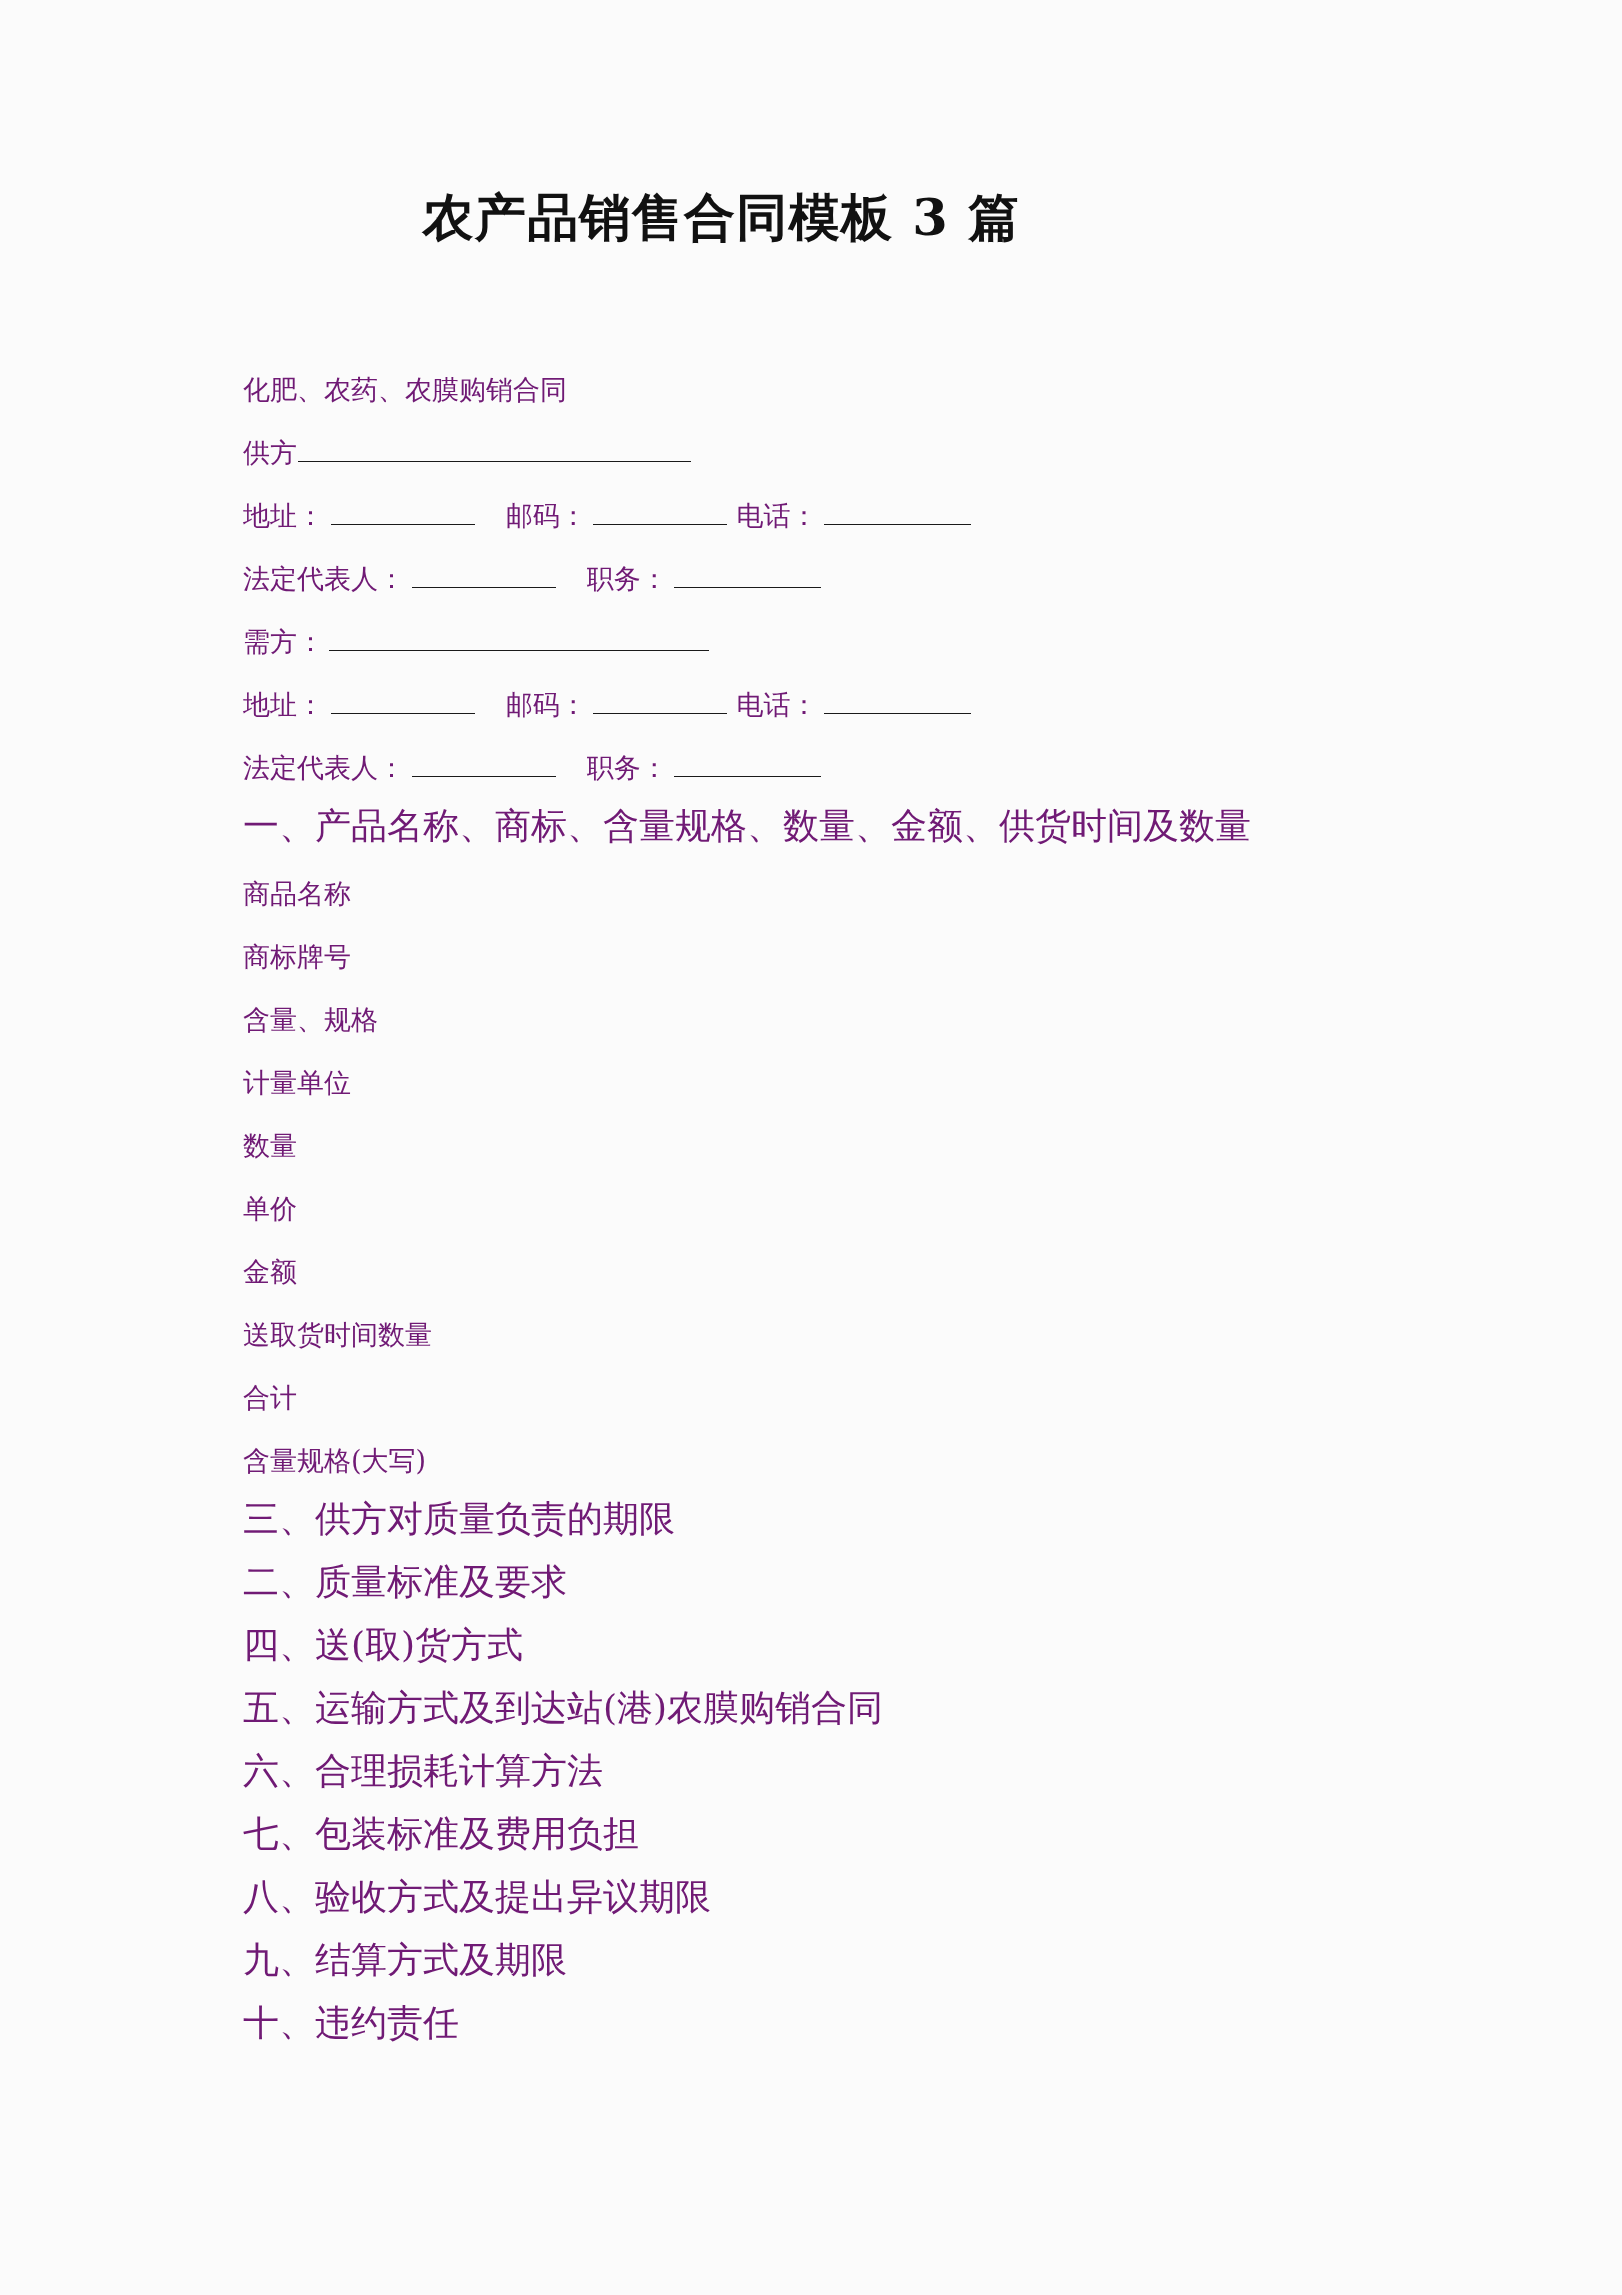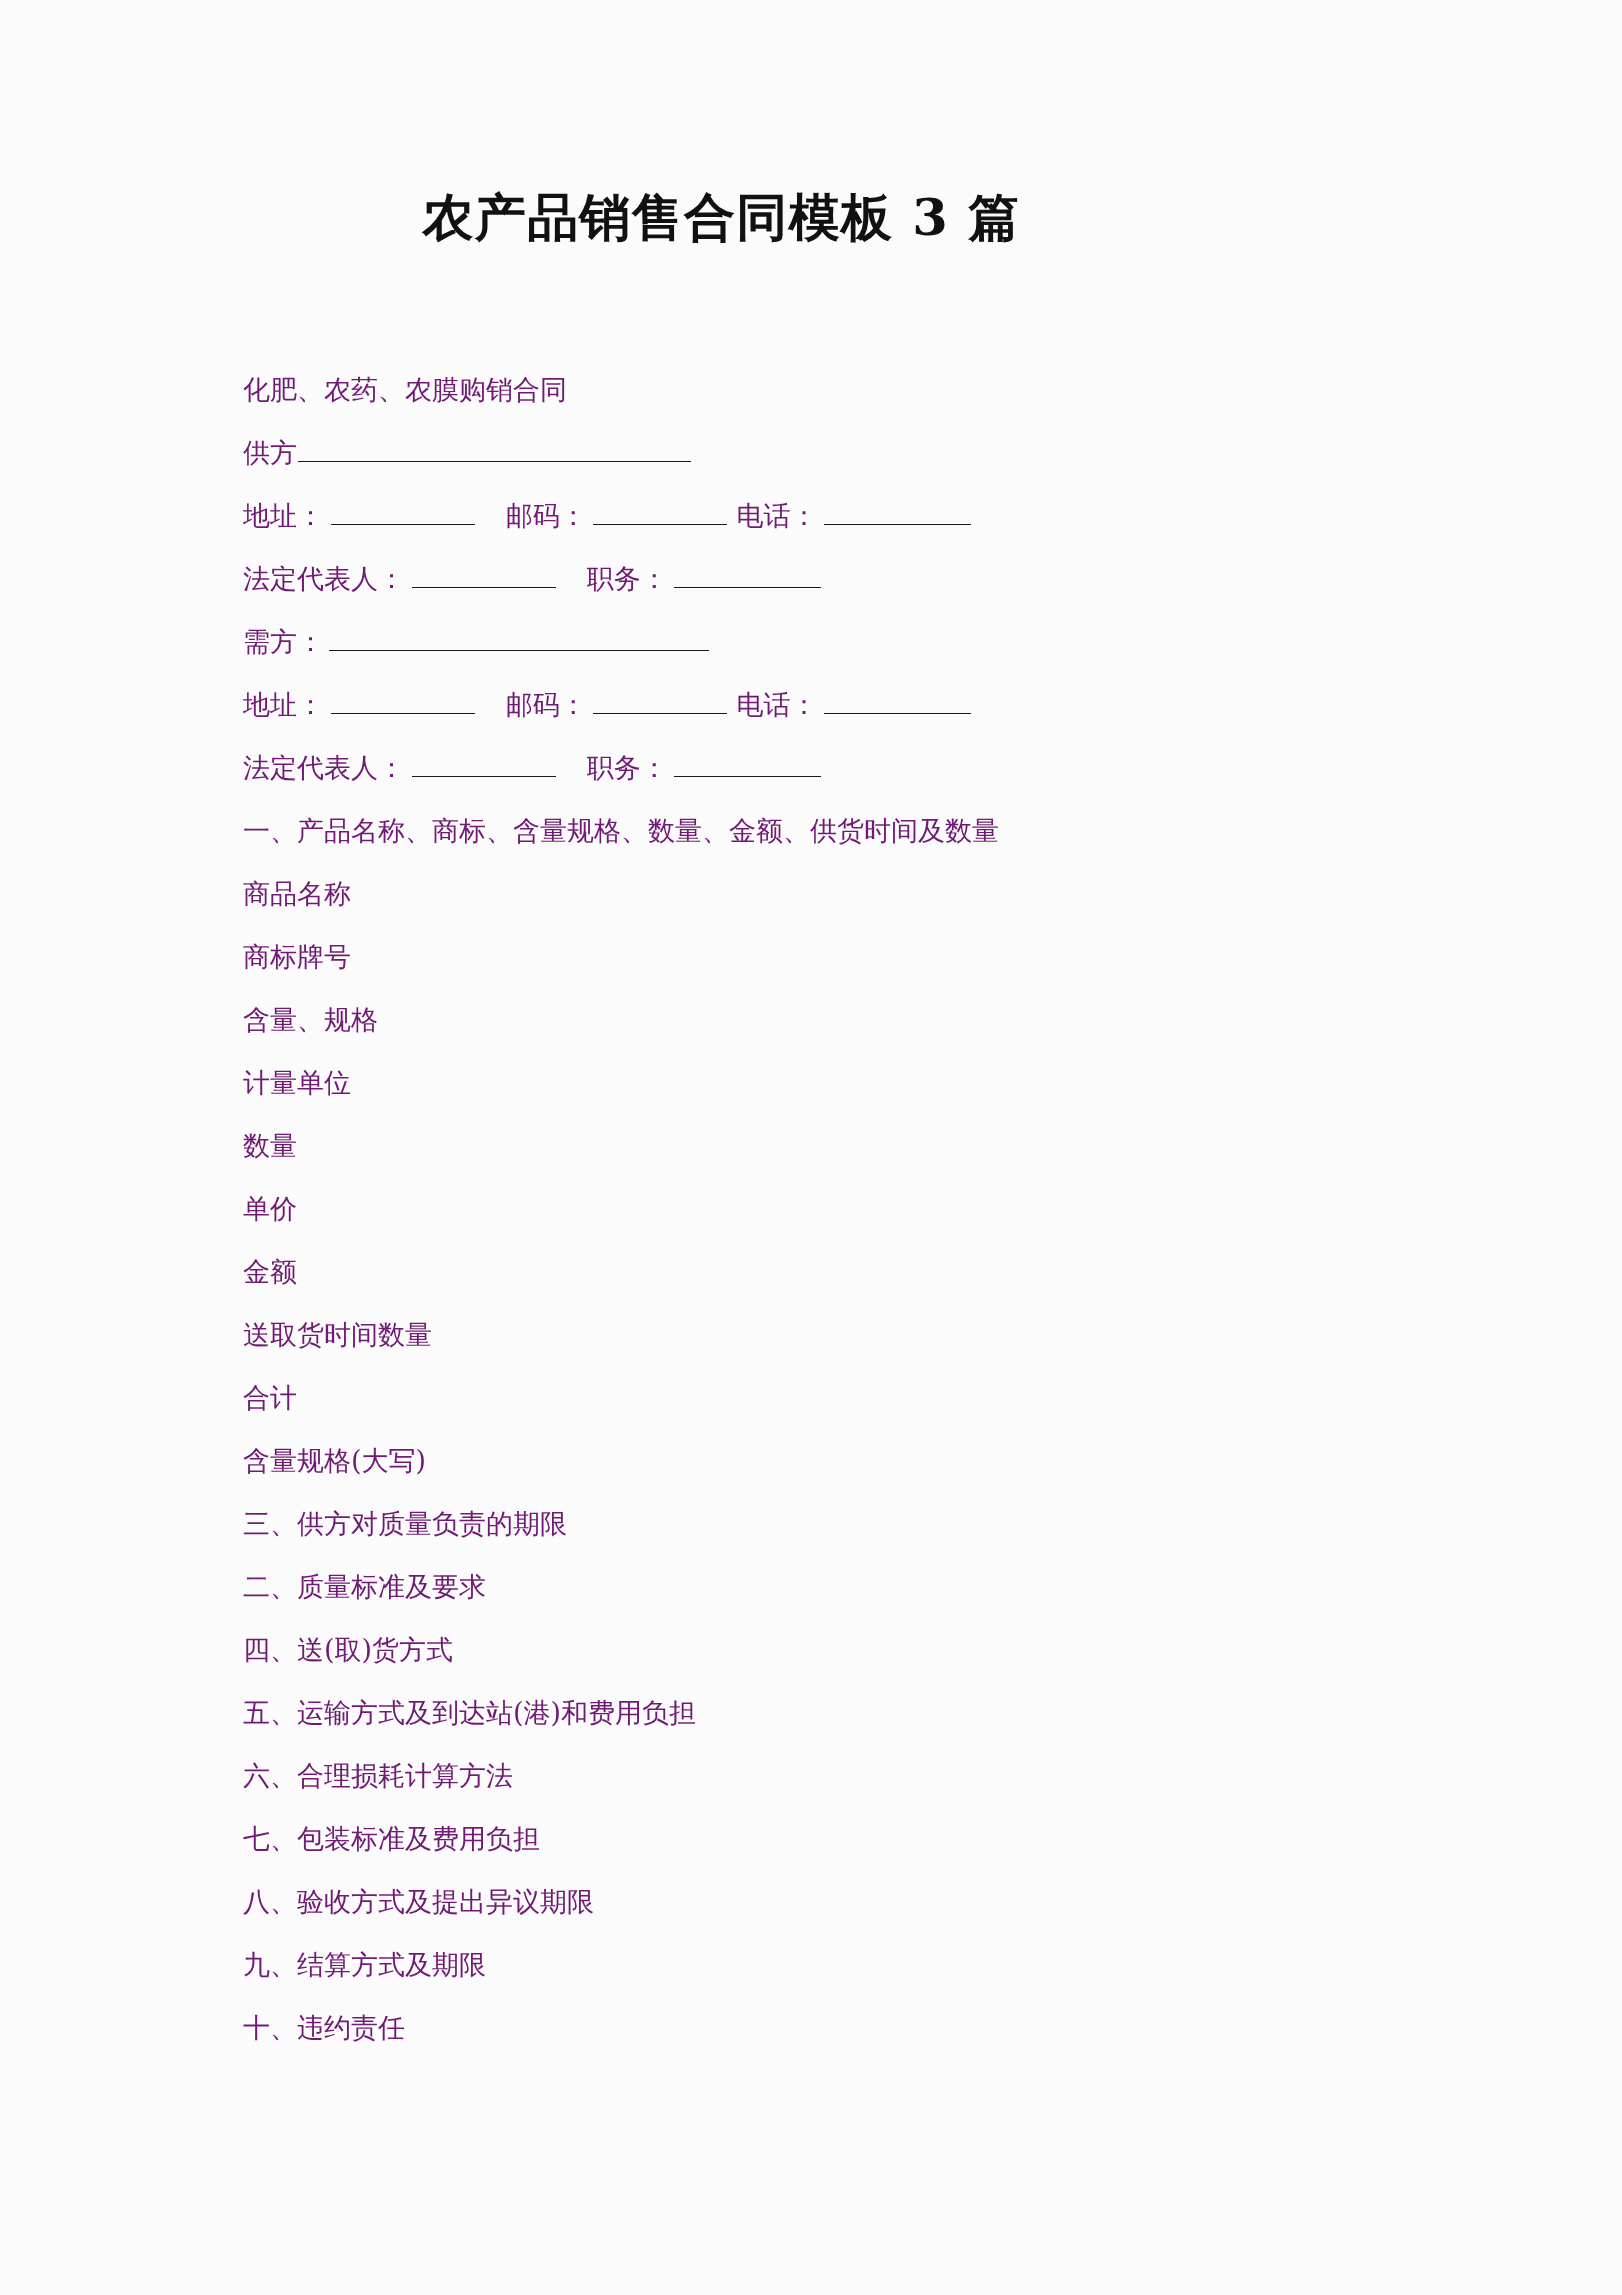--- a/index.html
+++ b/index.html
@@ -68,21 +68,21 @@
   }
   .rule.w-supplier  { width: 393px; margin-left: 1.3px; margin-right: 0; }
   .rule.w-buyer     { width: 380px; margin-left: 5.2px; margin-right: 0; }
   .rule.w-field     { width: 144px; }
   .rule.w-field-sm  { width: 134px; }
   .rule.w-field-last{ width: 147px; margin-right: 0; }
 
   .spacer-sm { display: inline-block; width: 22px; }
 
   
-  .line.heading { font-size: 27px; }
+  .line.heading { font-size: 36px; }
 
   
   .line.item { font-size: 27px; }
 </style>
 </head>
 <body>
 
 <div class="page">
 
   <div class="doc-title">农产品销售合同模板 3 篇</div>
@@ -177,21 +177,21 @@
     <div class="line heading">
       <span class="txt">三、供方对质量负责的期限</span>
     </div>
     <div class="line heading">
       <span class="txt">二、质量标准及要求</span>
     </div>
     <div class="line heading">
       <span class="txt">四、送(取)货方式</span>
     </div>
     <div class="line heading">
-      <span class="txt">五、运输方式及到达站(港)和费用负担</span>
+      <span class="txt">五、运输方式及到达站(港)农膜购销合同</span>
     </div>
     <div class="line heading">
       <span class="txt">六、合理损耗计算方法</span>
     </div>
     <div class="line heading">
       <span class="txt">七、包装标准及费用负担</span>
     </div>
     <div class="line heading">
       <span class="txt">八、验收方式及提出异议期限</span>
     </div>

